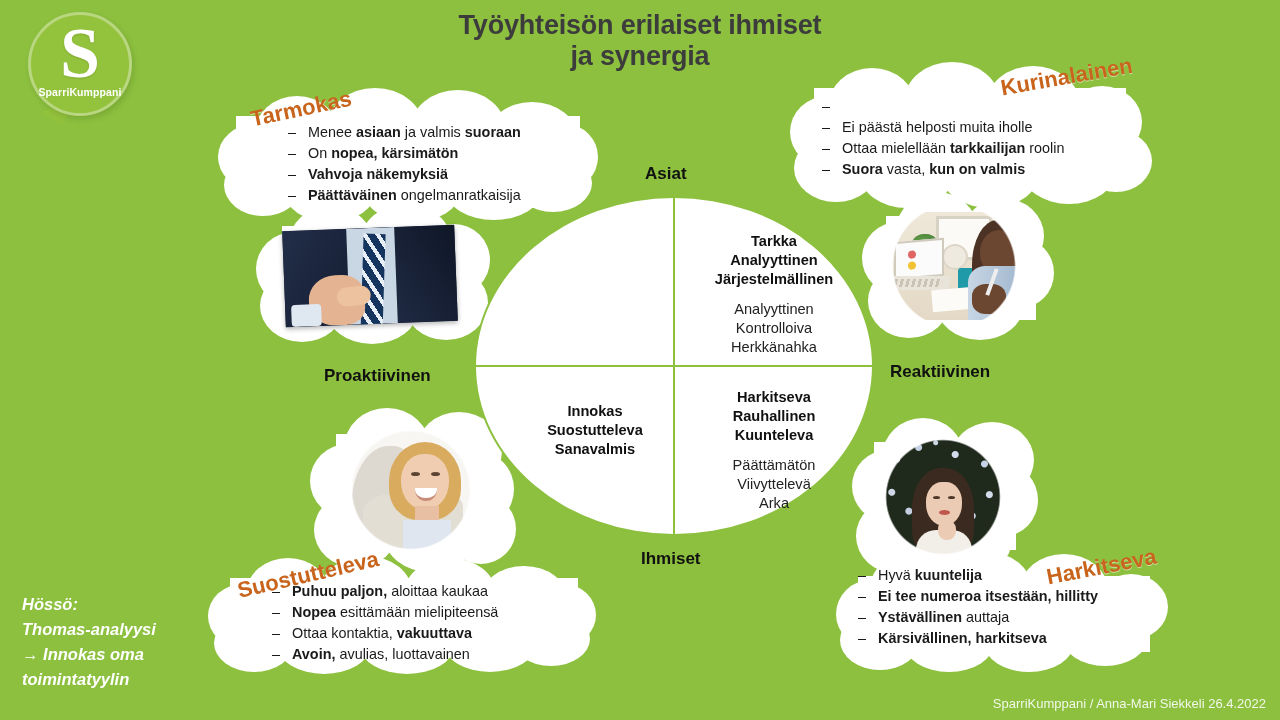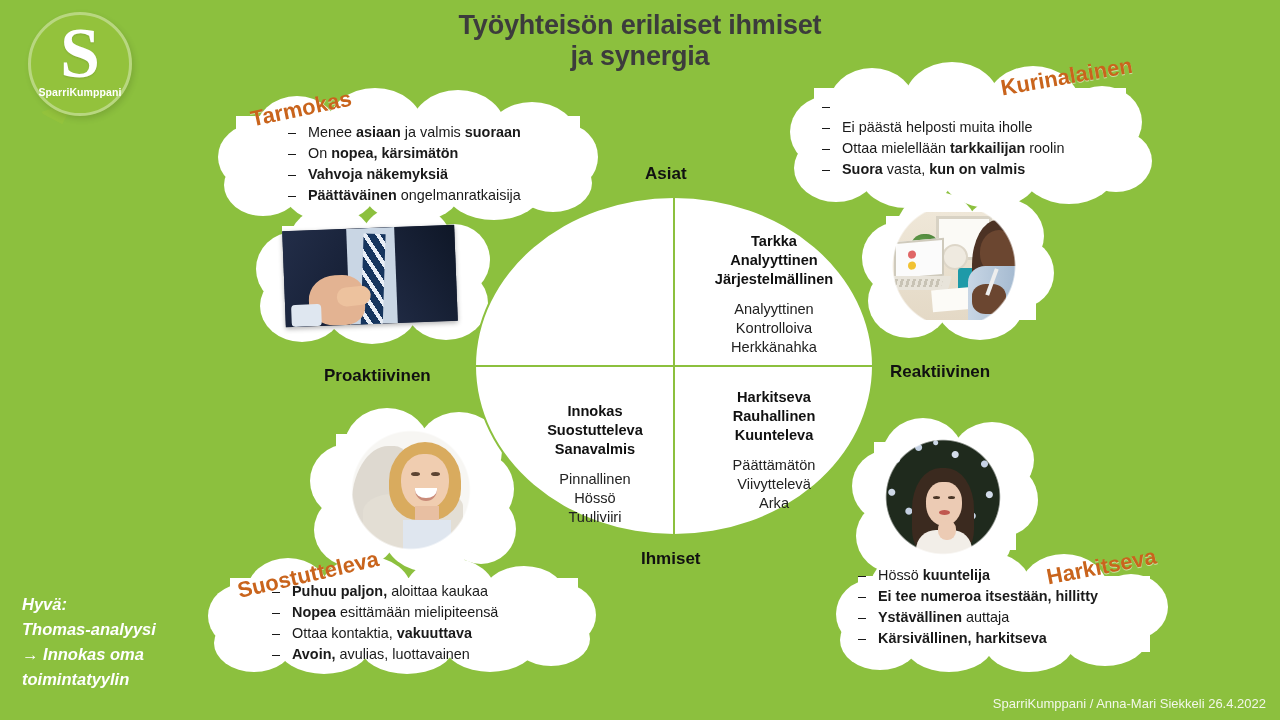--- a/index.html
+++ b/index.html
@@ -402,25 +402,20 @@
         <div>Kontrolloiva</div>
         <div>Herkkänahka</div>
       </div>
   </div>
   <div class="quad" style="left:500px;top:388px;margin-top:14px;">
     <div class="strong">
         <div>Innokas</div>
         <div>Suostutteleva</div>
         <div>Sanavalmis</div>
       </div>
-    <div class="weak">
-        <div>Pinnallinen</div>
-        <div>Hössö</div>
-        <div>Tuuliviiri</div>
-      </div>
   </div>
   <div class="quad" style="left:679px;top:388px;">
     <div class="strong">
         <div>Harkitseva</div>
         <div>Rauhallinen</div>
         <div>Kuunteleva</div>
       </div>
     <div class="weak">
         <div>Päättämätön</div>
         <div>Viivyttelevä</div>
@@ -496,39 +491,39 @@
           <span class="txt"><b>Avoin,</b><span> avulias, luottavainen</span></span>
         </li>
       </ul>
   </div>
 
   <div class="ctitle" style="left:1046px;top:554px;transform:rotate(-11deg);">Harkitseva</div>
   <div class="cloudtext" style="left:858px;top:565px;">
     <ul class="bullets">
         <li>
           <span class="dash">–</span>
-          <span class="txt"><span>Hössö  </span><b>kuuntelija</b></span>
+          <span class="txt"><span>Hyvä  </span><b>kuuntelija</b></span>
         </li>
         <li>
           <span class="dash">–</span>
           <span class="txt"><b>Ei tee numeroa itsestään, hillitty</b></span>
         </li>
         <li>
           <span class="dash">–</span>
           <span class="txt"><b>Ystävällinen</b><span> auttaja</span></span>
         </li>
         <li>
           <span class="dash">–</span>
           <span class="txt"><b>Kärsivällinen, harkitseva</b></span>
         </li>
       </ul>
   </div>
 
   <div class="source">
-    <div>Hyvä:</div>
+    <div>Hössö:</div>
     <div> Thomas-analyysi</div>
     <div>→  Innokas oma</div>
     <div>toimintatyylin</div>
   </div>
 
   <div class="footer">SparriKumppani  / Anna-Mari Siekkeli 26.4.2022</div>
 
 </div>
 
 </body></html>

